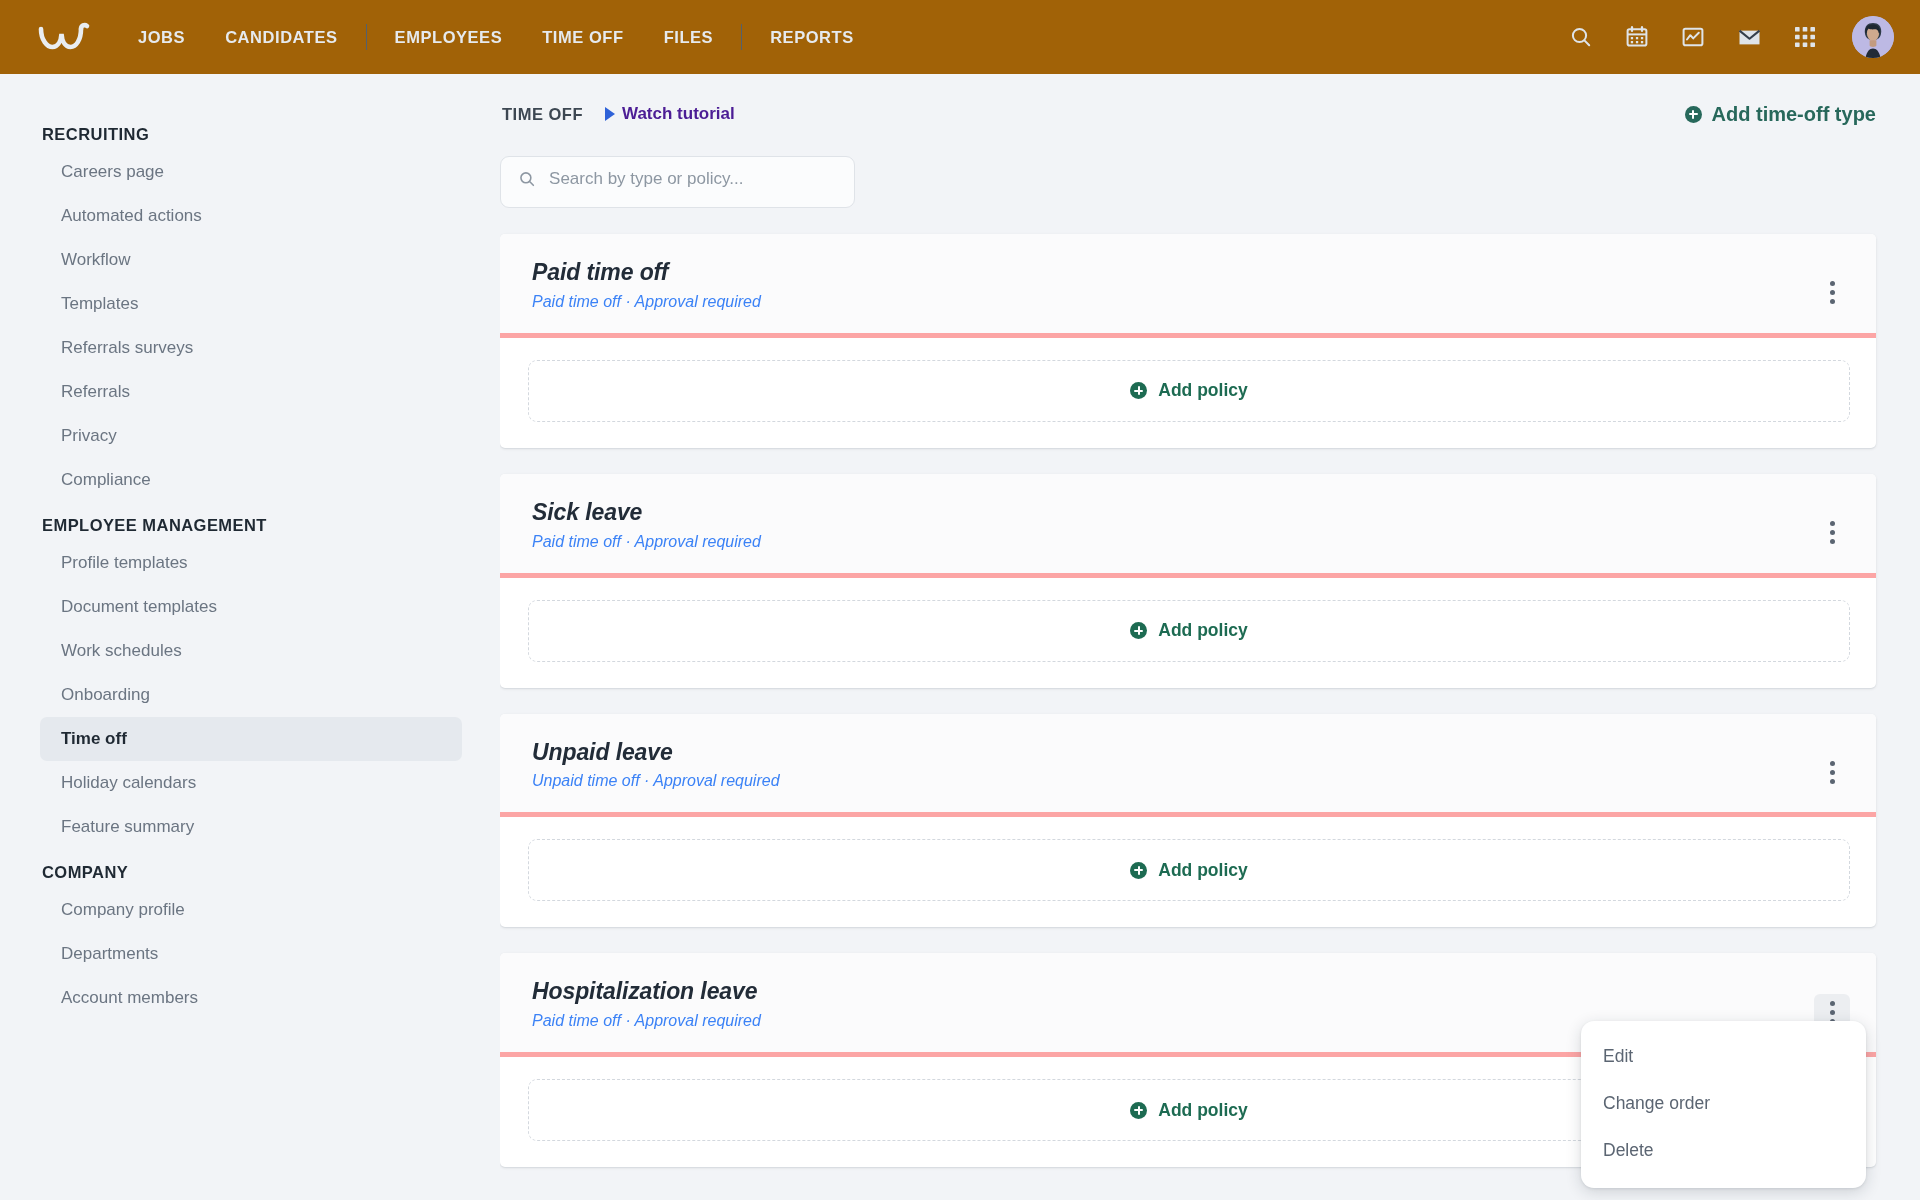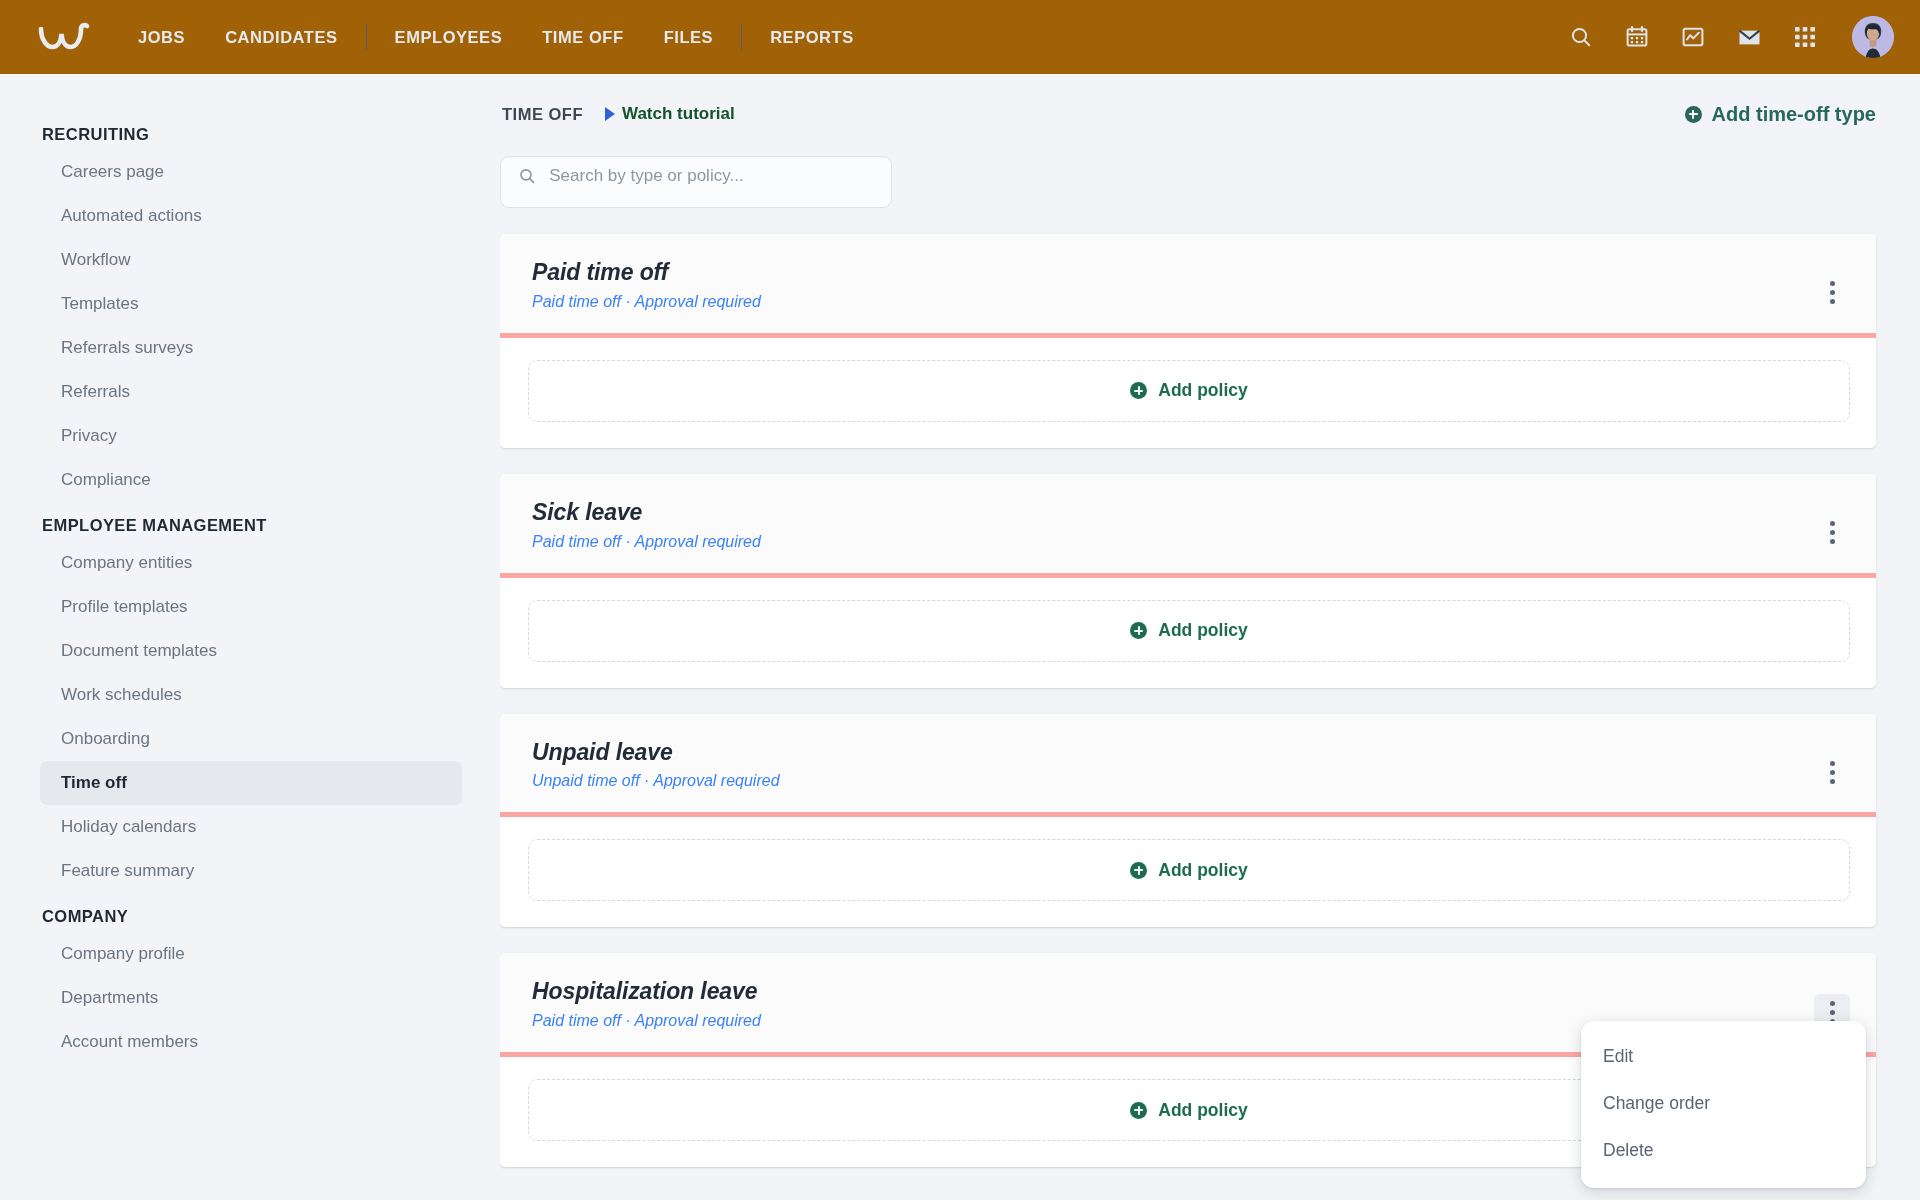--- a/index.html
+++ b/index.html
@@ -143,21 +143,21 @@
     font-size: 16.5px;
     font-weight: bold;
     letter-spacing: 0.5px;
     color: #3d4752;
   }
   .watch {
     display: flex;
     align-items: center;
     gap: 7px;
     margin-left: 22px;
-    color: #14532d;
+    color: #4c1d95;
     font-size: 17px;
     font-weight: bold;
     cursor: pointer;
   }
   .play-tri {
     width: 0; height: 0;
     border-left: 10px solid #2f62d8;
     border-top: 7px solid transparent;
     border-bottom: 7px solid transparent;
   }
@@ -168,28 +168,28 @@
     gap: 10px;
     color: #27685b;
     font-size: 20px;
     font-weight: bold;
     cursor: pointer;
     white-space: nowrap;
   }
 
   
   .searchbox {
-    width: 392px;
+    width: 355px;
     height: 52px;
     background: #fbfcfd;
     border: 1px solid #dfe3e8;
     border-radius: 9px;
     display: flex;
-    align-items: flex-start;
-    padding: 9px 17px;
+    align-items: flex-end;
+    padding: 18px 17px;
     gap: 13px;
     margin-bottom: 26px;
     cursor: text;
   }
   .searchbox input {
     border: none;
     outline: none;
     background: transparent;
     font-size: 17px;
     color: #3d4752;
@@ -396,21 +396,20 @@
     <div class="side-item">Careers page</div>
     <div class="side-item">Automated actions</div>
     <div class="side-item">Workflow</div>
     <div class="side-item">Templates</div>
     <div class="side-item">Referrals surveys</div>
     <div class="side-item">Referrals</div>
     <div class="side-item">Privacy</div>
     <div class="side-item">Compliance</div>
 
     <div class="side-group-title">EMPLOYEE MANAGEMENT</div>
-    <div class="side-item">Company entities</div>
     <div class="side-item">Profile templates</div>
     <div class="side-item">Document templates</div>
     <div class="side-item">Work schedules</div>
     <div class="side-item">Onboarding</div>
     <div class="side-item active">Time off</div>
     <div class="side-item">Holiday calendars</div>
     <div class="side-item">Feature summary</div>
 
     <div class="side-group-title">COMPANY</div>
     <div class="side-item">Company profile</div>

